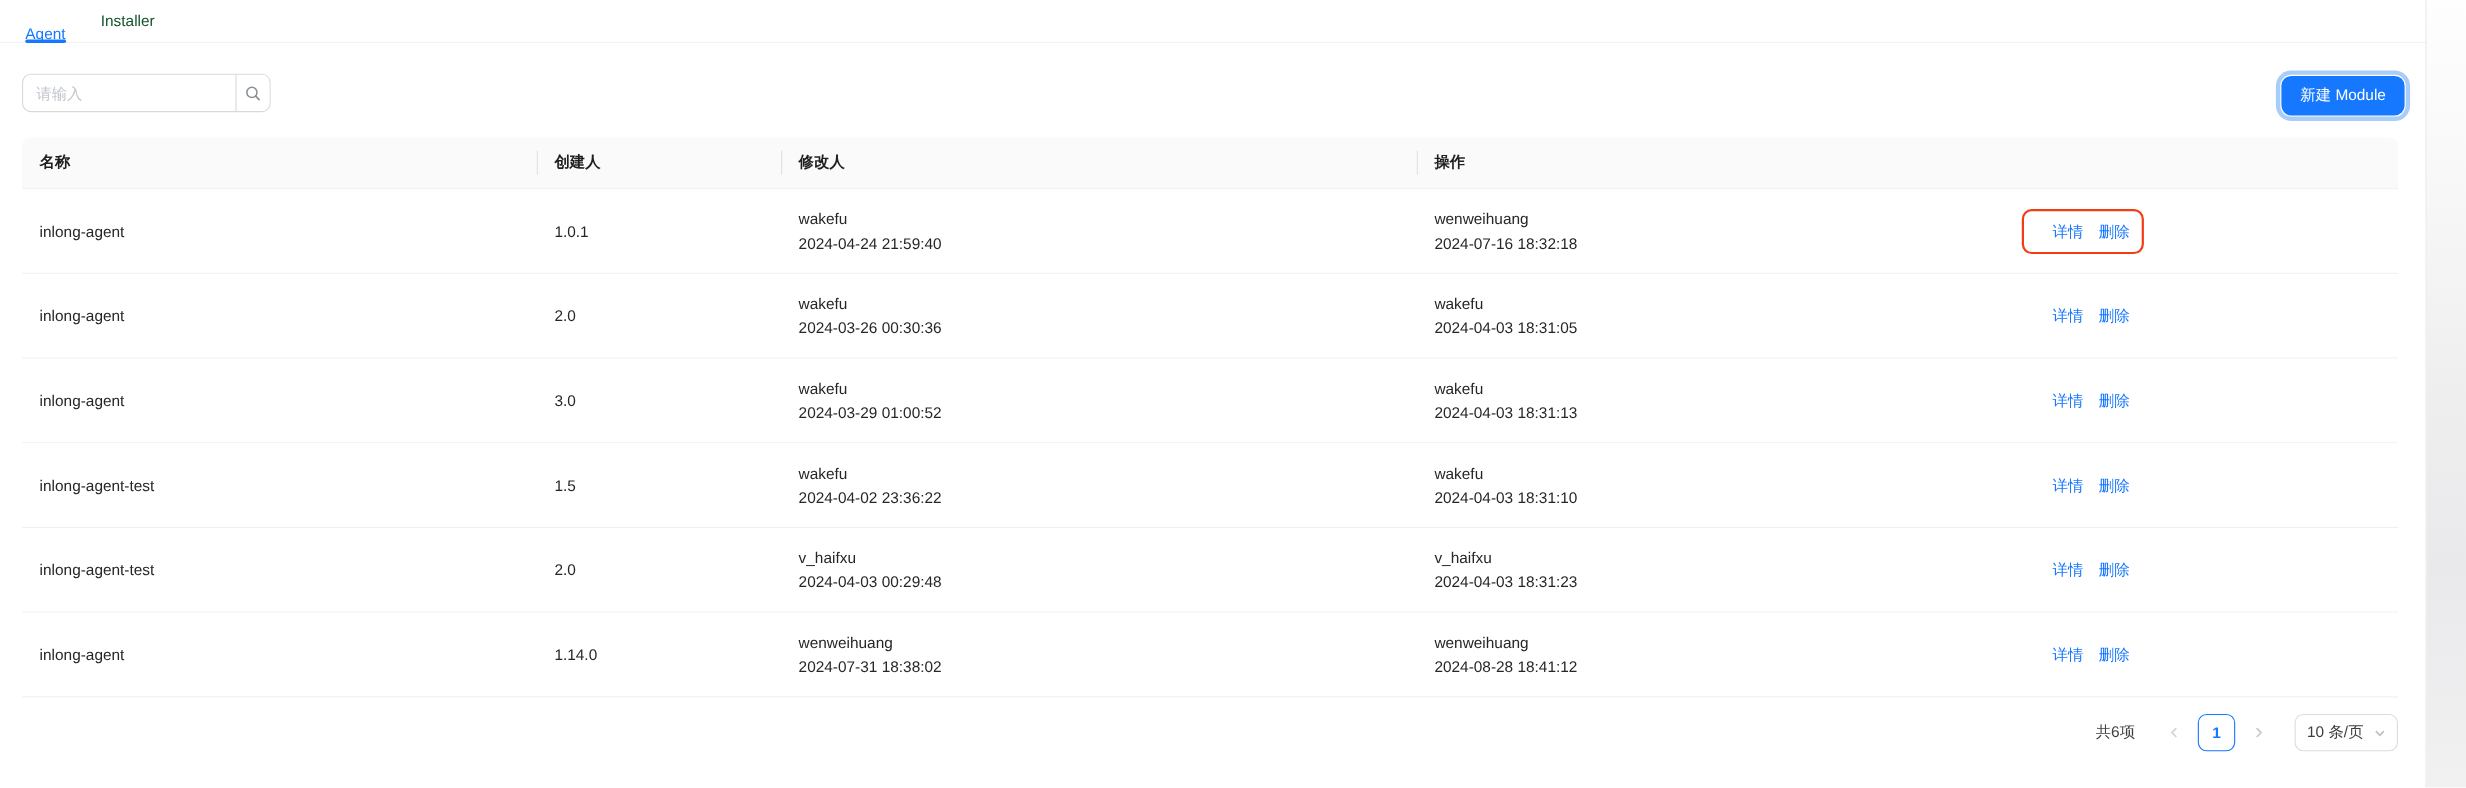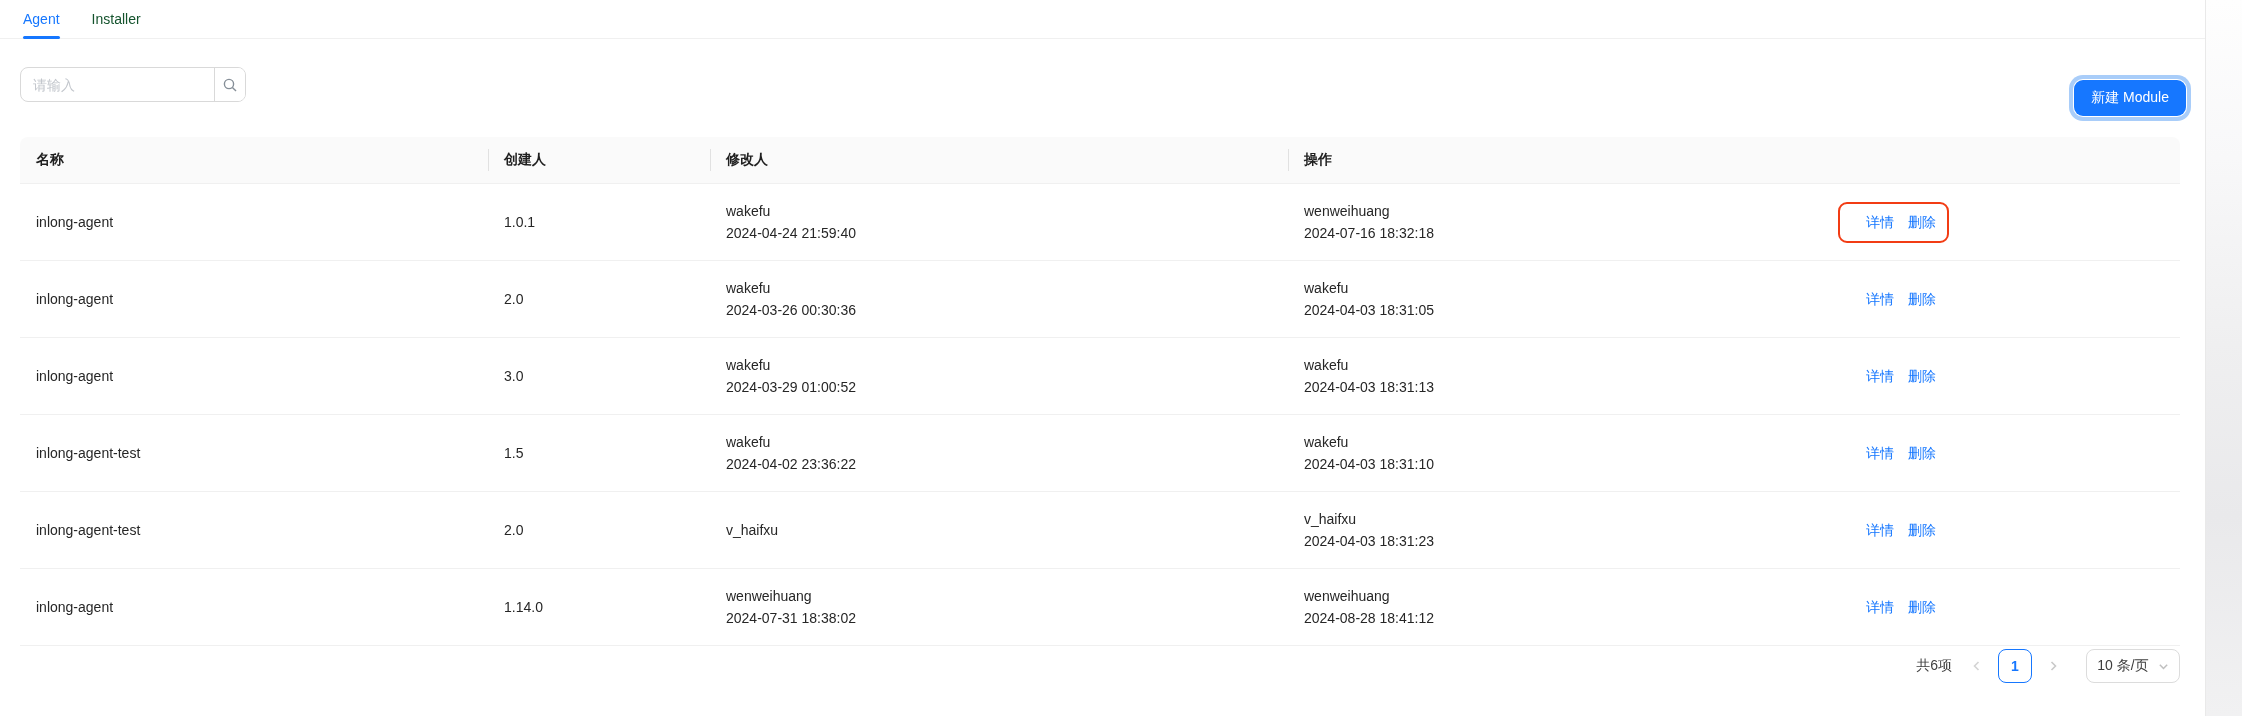--- a/index.html
+++ b/index.html
@@ -7,58 +7,58 @@
     width:2242px; height:716px; background:#ffffff; overflow:hidden; position:relative;
     font-family:"Liberation Sans","DejaVu Sans",sans-serif; font-size:14px; color:#262626;
   }
   .page { position:absolute; inset:0; }
 
   
   .tabbar { position:absolute; top:0; left:0; right:36px; height:38px;
     border-bottom:1px solid #f0f0f0; display:flex; align-items:stretch;
     padding-left:23px; gap:32px; background:#fff; }
   .tab { display:flex; align-items:center; position:relative; color:#14532d; cursor:pointer; }
-  .tab.active { color:#1677ff; font-weight:500; }
+  .tab.active { color:#1677ff; font-weight:500;align-items:flex-end; }
   .tab .ink { position:absolute; left:0; right:0; bottom:-1px; height:3px;
     background:#1677ff; border-radius:2px; }
 
   
   .search-wrap { position:absolute; top:67px; left:20px; width:224px; height:33px;
     border:1px solid #d9d9d9; border-radius:8px; display:flex; background:#fff; overflow:hidden; }
   .search-wrap input { flex:1; min-width:0; border:none; outline:none; padding:0 12px;
     font-size:14px; color:#262626; font-family:inherit; background:transparent; }
   .search-wrap input::placeholder { color:#c2c6cc; }
   .search-btn { width:31px; border:none; border-left:1px solid #d9d9d9; background:#fff;
     display:flex; align-items:center; justify-content:center; color:#868f98; cursor:pointer; padding:0; }
 
-  .create-btn { position:absolute; top:80px; right:56px; height:36px; padding:0 17px;
+  .create-btn { position:absolute; top:69px; right:56px; height:36px; padding:0 17px;
     background:#1677ff; color:#ffffff; border:none; border-radius:9px; font-size:14px;
     font-family:inherit; cursor:pointer;
     box-shadow:0 0 0 1px #ffffff, 0 0 0 5px #a9cdf9; }
 
   
-  .table { position:absolute; top:137px; left:20px; width:2160px; }
+  .table { position:absolute; top:125px; left:20px; width:2160px; }
   .grid-cols { display:grid; grid-template-columns:468px 222px 578px 562px 330px; }
   .thead { height:46px; background:#fafafa; border-radius:8px 8px 0 0;
     border-bottom:1px solid #f0f0f0; align-items:center; font-weight:600; color:#1f1f1f; }
   .th { padding:0 16px; position:relative; height:100%; display:flex; align-items:center; }
   .th + .th::before { content:""; position:absolute; left:0; top:50%; transform:translateY(-50%);
     width:1px; height:22px; background:#e1e1e1; }
   .trow { height:76px; border-bottom:1px solid #f0f0f0; align-items:center; background:#fff; }
   .td { padding:0 16px; line-height:22px; }
   .td .sub { line-height:22px; }
   .actions { display:inline-flex; gap:14px; position:relative; }
   .link { color:#1677ff; cursor:pointer; }
   .red-ring { position:absolute; top:-9px; bottom:-10px; left:-28px; right:-13px;
     border:2px solid #f23c14; border-radius:9px; pointer-events:none; }
 
   
   .pagination { position:absolute; top:650px; right:62px; height:32px;
     display:flex; align-items:center; color:#404040; }
-  .total { margin-right:12px;text-align:right; }
+  .total { margin-right:23px;text-align:right; }
   .pg-arrow { width:26px; height:32px; display:flex; align-items:center; justify-content:center;
     background:none; border:none; cursor:default; padding:0; }
   .pg-arrow.prev { color:#d4d4d4; }
   .pg-arrow.next { color:#c9c9c9; margin-right:20px; }
   .page-current { width:32px; height:32px; margin:0 8px; background:#fff;
     border:1.5px solid #1677ff; border-radius:8px; color:#1677ff; font-weight:600;
     display:flex; align-items:center; justify-content:center; cursor:pointer; }
   .size-select { height:32px; width:92px; border:1px solid #dcdcdc; border-radius:8px;
     background:#fff; display:flex; align-items:center; justify-content:center; gap:9px;
     color:#3d3d3d; cursor:pointer; }
@@ -181,20 +181,21 @@
           <span class="link">删除</span>
         </span>
       </div>
     </div>
 
     <div class="trow grid-cols">
       <div class="td">inlong-agent-test</div>
       <div class="td">2.0</div>
       <div class="td">
         <div class="sub">v_haifxu</div>
+        <div class="sub">2024-04-03 00:29:48</div>
       </div>
       <div class="td">
         <div class="sub">v_haifxu</div>
         <div class="sub">2024-04-03 18:31:23</div>
       </div>
       <div class="td">
         <span class="actions">
           <span class="link">详情</span>
           <span class="link">删除</span>
         </span>

